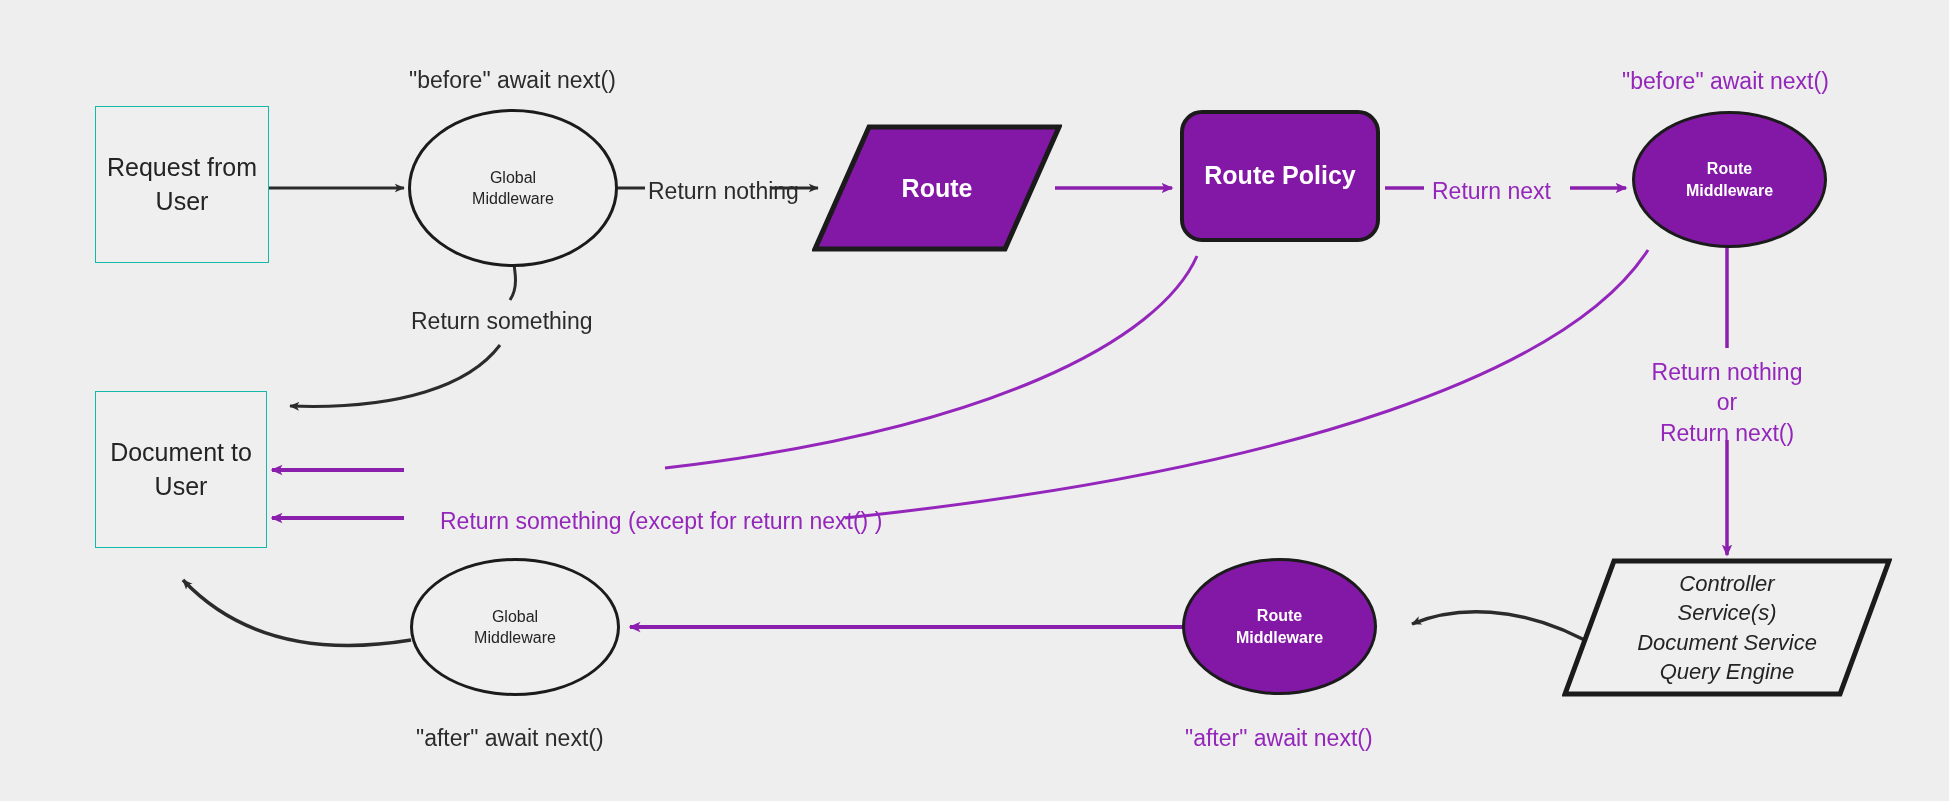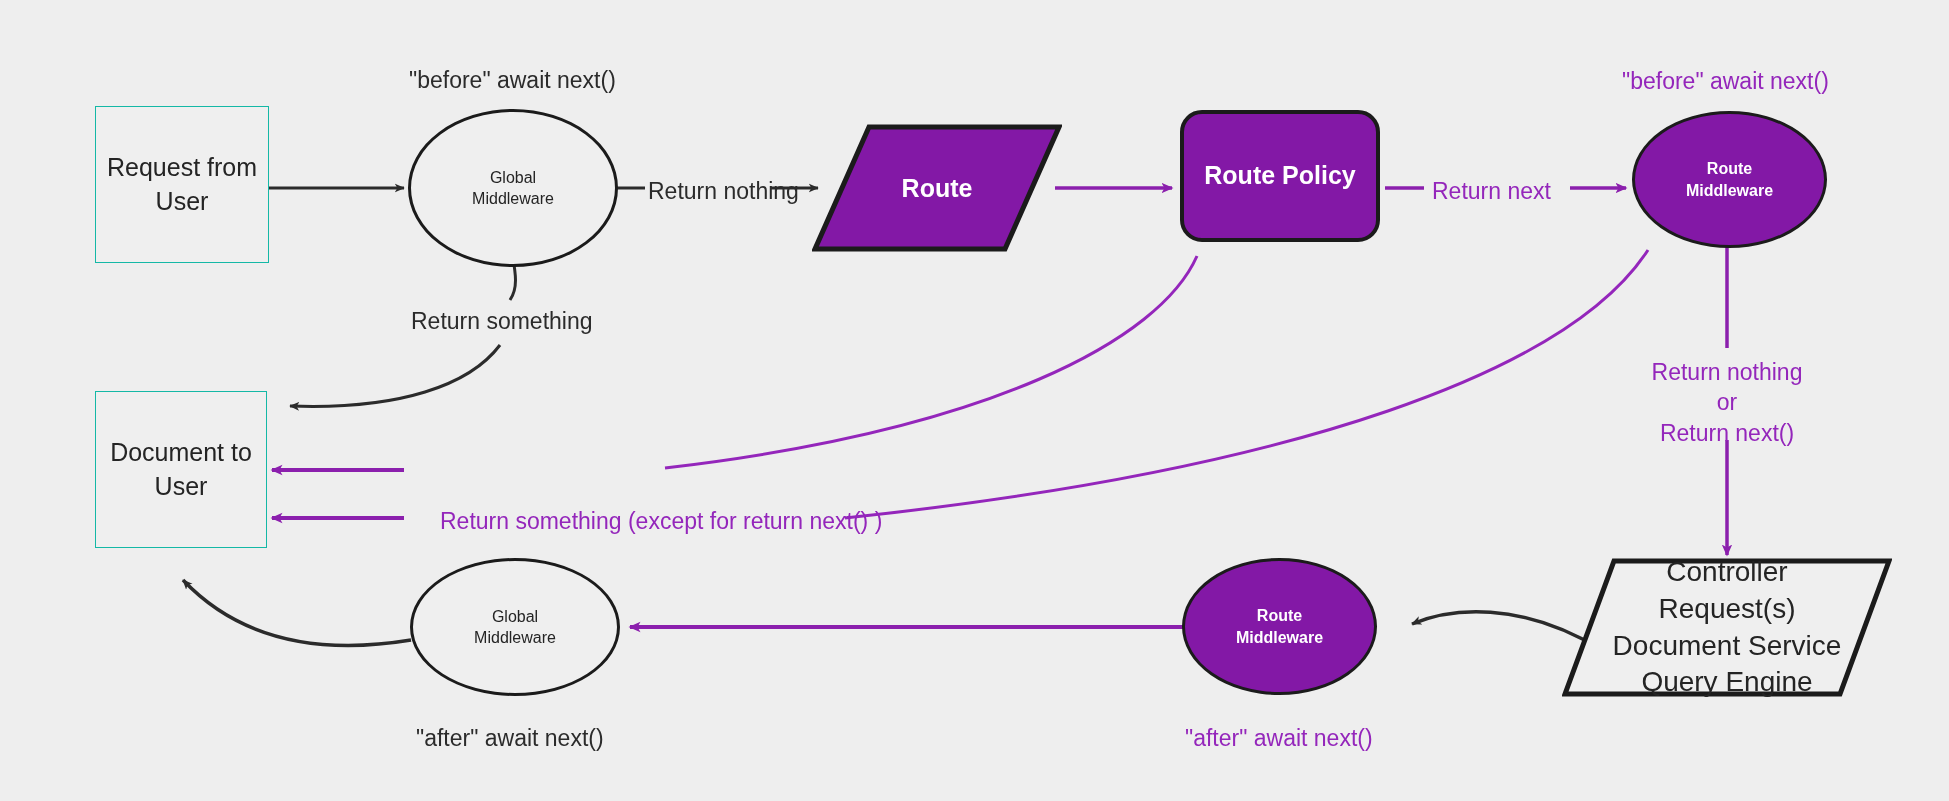--- a/index.html
+++ b/index.html
@@ -77,21 +77,22 @@
     position: relative;
     z-index: 2;
   }
   .para-node.purple .para-label {
     color: #ffffff;
     font-size: 25px;
     font-weight: bold;
   }
   .para-node.plain .para-label {
     color: #242424;
-    font-size: 28px;
+    font-size: 22px;
+    font-style: italic;
   }
   .edge-label {
     position: absolute;
     font-size: 23px;
     color: #2b2b2b;
     white-space: nowrap;
     line-height: 1.32;
     text-align: center;
   }
   .edge-label.purple {
@@ -198,21 +199,21 @@
       <span>Middleware</span>
     </span>
   </div>
 
   <div class="para-node plain" style="left:1562px; top:558px; width:330px; height:139px;">
     <svg class="para-shape" viewBox="0 0 330 139" preserveAspectRatio="none">
       <polygon points="52,3 327,3 278,136 3,136" fill="#efefef" stroke="#1b1b1b" stroke-width="5"></polygon>
     </svg>
     <span class="para-label">
       <span>Controller</span><br>
-      <span>Request(s)</span><br>
+      <span>Service(s)</span><br>
       <span>Document Service</span><br>
       <span>Query Engine</span>
     </span>
   </div>
 
   <div class="node ellipse-node purple" style="left:1182px; top:558px; width:195px; height:137px;">
     <span>
       <span>Route</span><br>
       <span>Middleware</span>
     </span>

